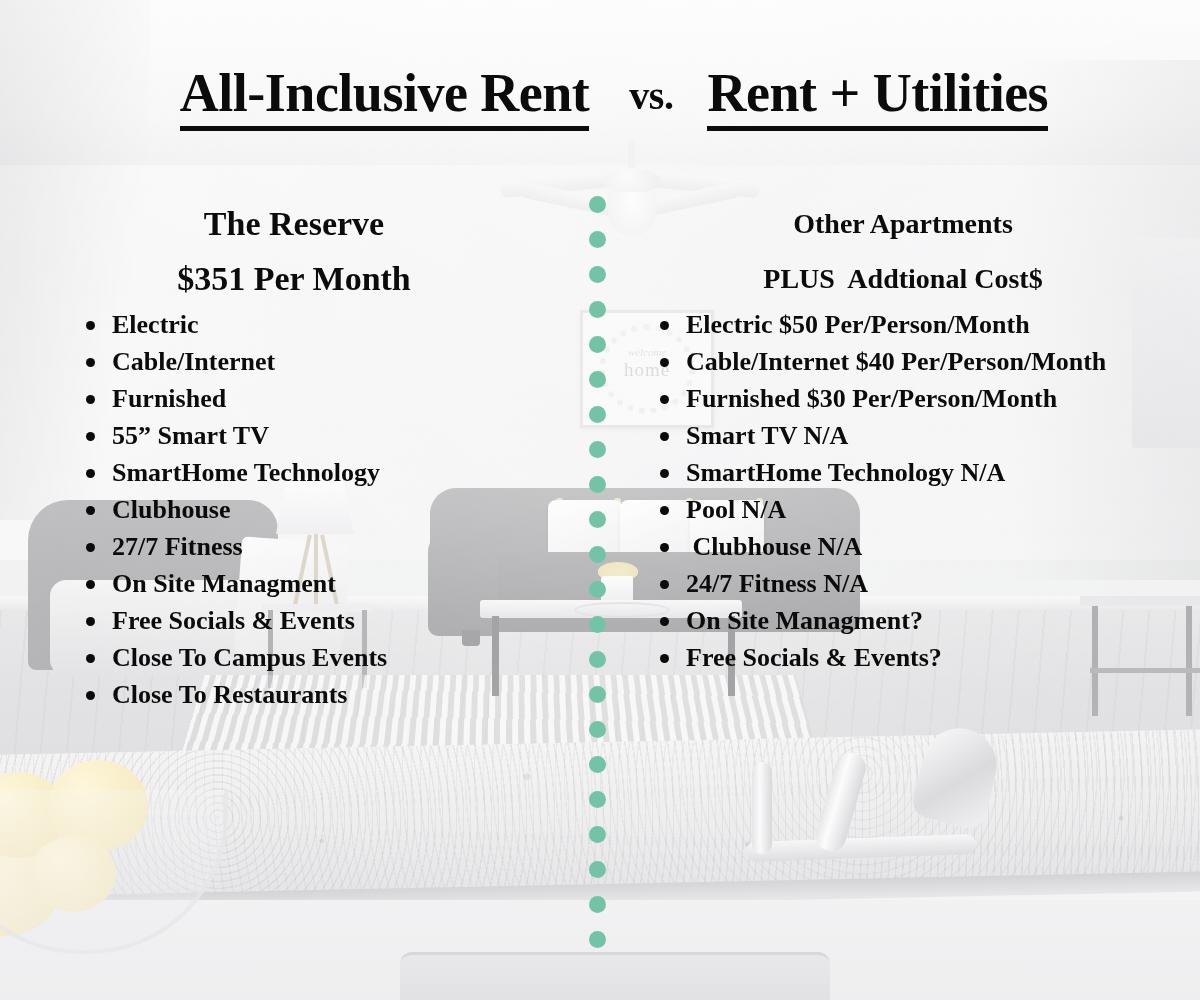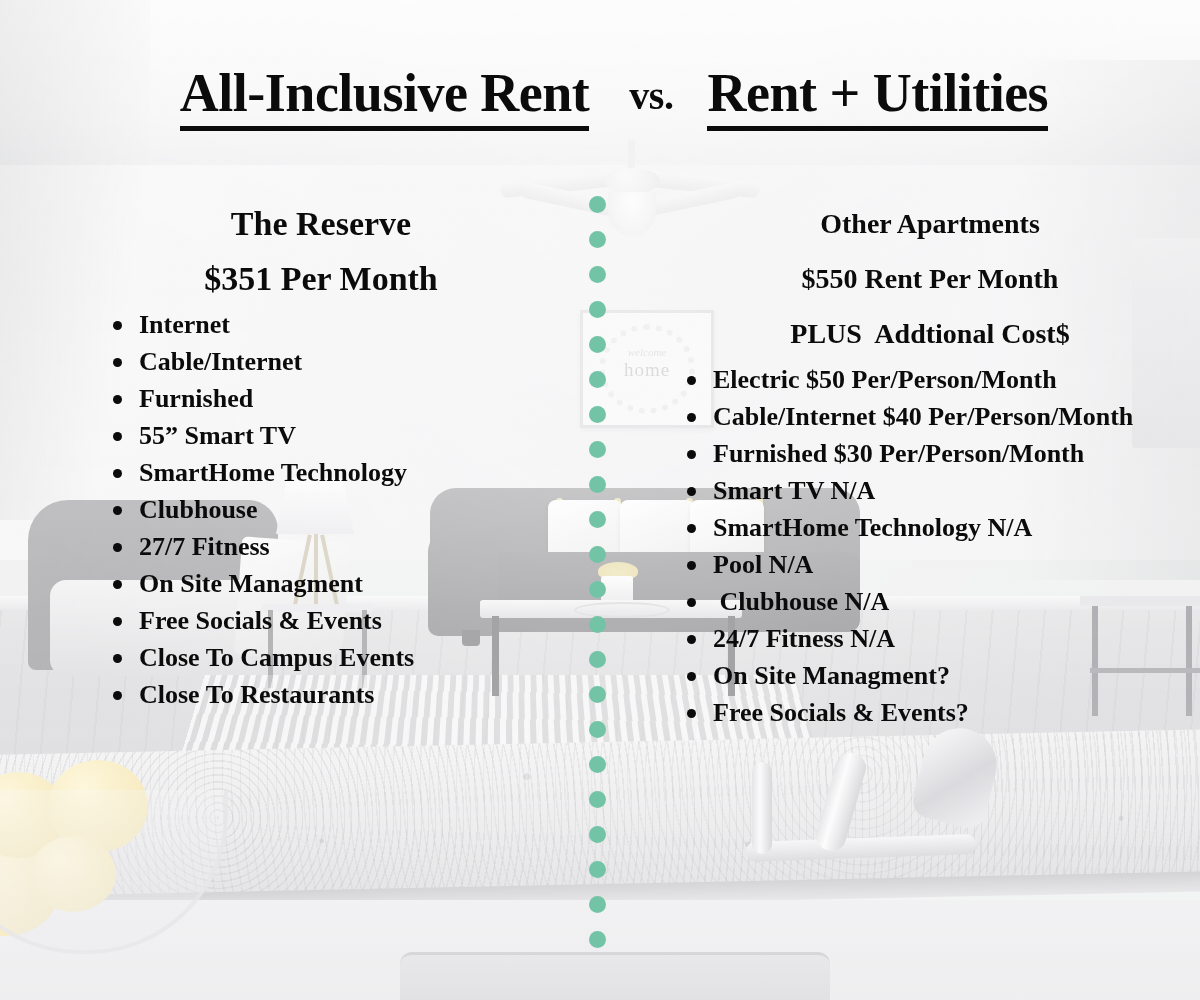--- a/index.html
+++ b/index.html
@@ -370,21 +370,20 @@
   .headline .h-vs {
     font-size: 40px;
     padding: 0 34px 0 40px;
     position: relative;
     top: -2px;
   }
 
   .col {
     position: absolute;
     top: 196px;
-    padding-left: 27px;
   }
   .col.left  { left: 0;   width: 588px; }
   .col.right { left: 606px; width: 594px; }
 
   .col-head {
     text-align: center;
     font-weight: bold;
     color: #0b0b0b;
     font-size: 34px;
     line-height: 55px;
@@ -536,37 +535,36 @@
     <div class="headline">
       <span class="h-part">All-Inclusive Rent</span>
       <span class="h-vs">vs.</span>
       <span class="h-part">Rent + Utilities</span>
     </div>
 
     <div class="col left">
       <div class="col-head">The Reserve</div>
       <div class="col-head">$351 Per Month</div>
       <ul class="bullets" id="left-list">
-          <li>Internet</li>
+          <li>Electric</li>
           <li>Cable/Internet</li>
           <li>Furnished</li>
           <li>55” Smart TV</li>
           <li>SmartHome Technology</li>
           <li>Clubhouse</li>
           <li>27/7 Fitness</li>
           <li>On Site Managment</li>
           <li>Free Socials &amp; Events</li>
           <li>Close To Campus Events</li>
           <li>Close To Restaurants</li>
         </ul>
     </div>
 
     <div class="col right">
       <div class="col-head">Other Apartments</div>
-      <div class="col-head">$550 Rent Per Month</div>
       <div class="col-head">PLUS  Addtional Cost$</div>
       <ul class="bullets" id="right-list">
           <li>Electric $50 Per/Person/Month</li>
           <li>Cable/Internet $40 Per/Person/Month</li>
           <li>Furnished $30 Per/Person/Month</li>
           <li>Smart TV N/A</li>
           <li>SmartHome Technology N/A</li>
           <li>Pool N/A</li>
           <li> Clubhouse N/A</li>
           <li>24/7 Fitness N/A</li>

